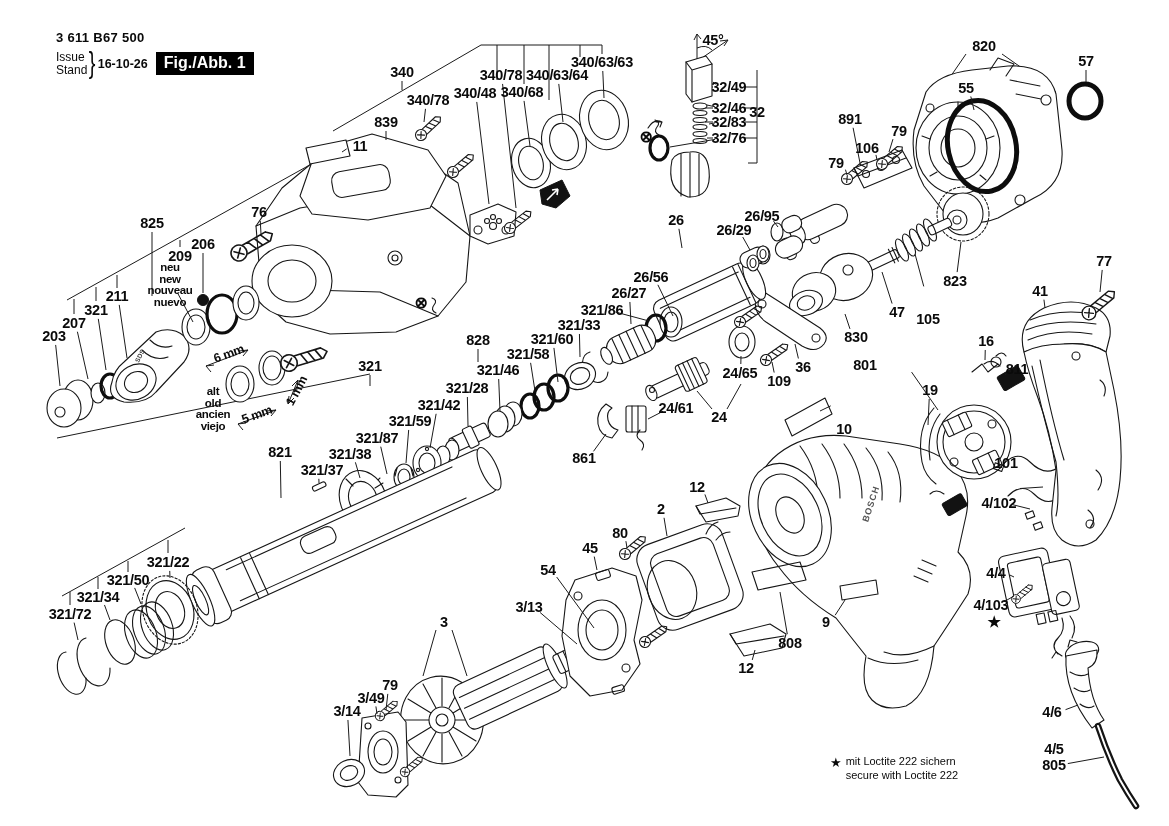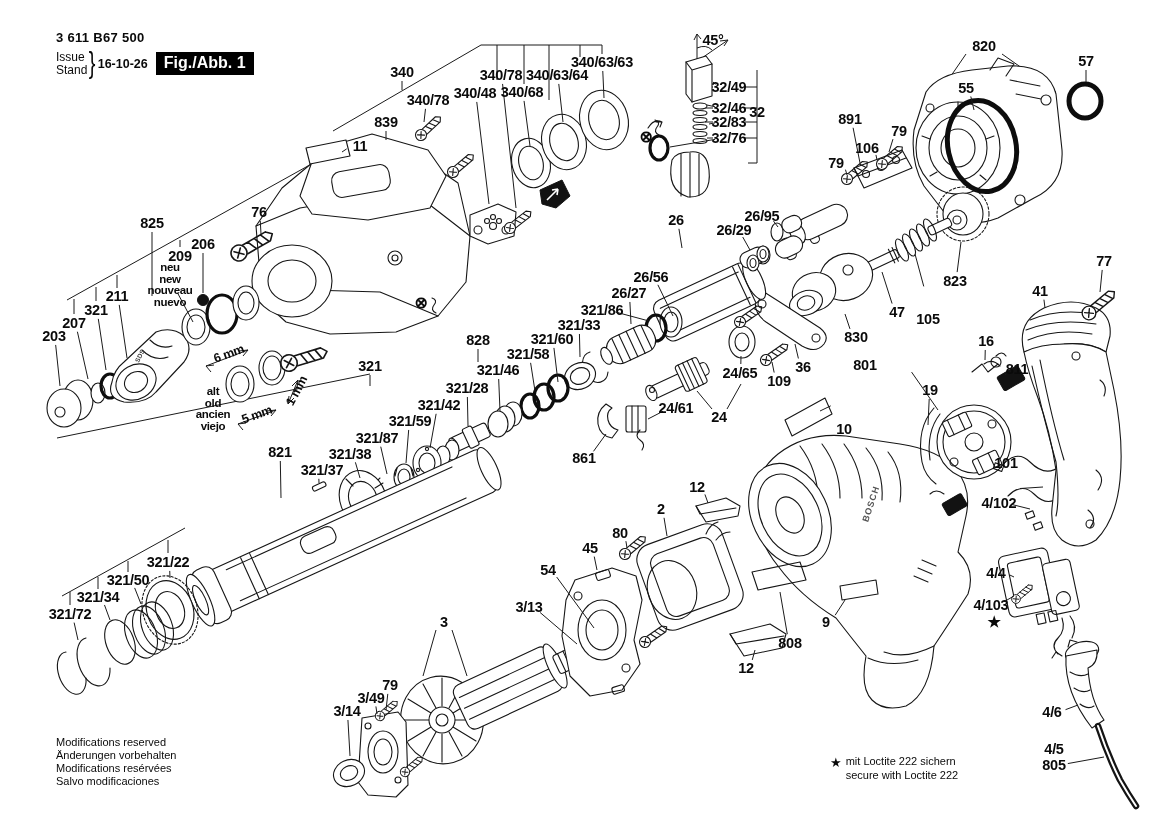--- a/index.html
+++ b/index.html
@@ -645,26 +645,20 @@
     <div id="issue-stand">
       <div>Issue</div>
       <div>Stand</div>
     </div>
     <div id="brace">}</div>
     <div id="issue-date">16-10-26</div>
     <div id="fig-box">Fig./Abb. 1</div>
   </div>
 </div>
 
-<div id="footer-note">
-  <div>Modifications reserved</div>
-  <div>Änderungen vorbehalten</div>
-  <div>Modifications resérvées</div>
-  <div>Salvo modificaciones</div>
-</div>
 
 <div id="loctite-note">
   <span id="loctite-star">★</span>
   <span>
     <div>mit Loctite 222 sichern</div>
     <div>secure with Loctite 222</div>
   </span>
 </div>
 
 </div>

